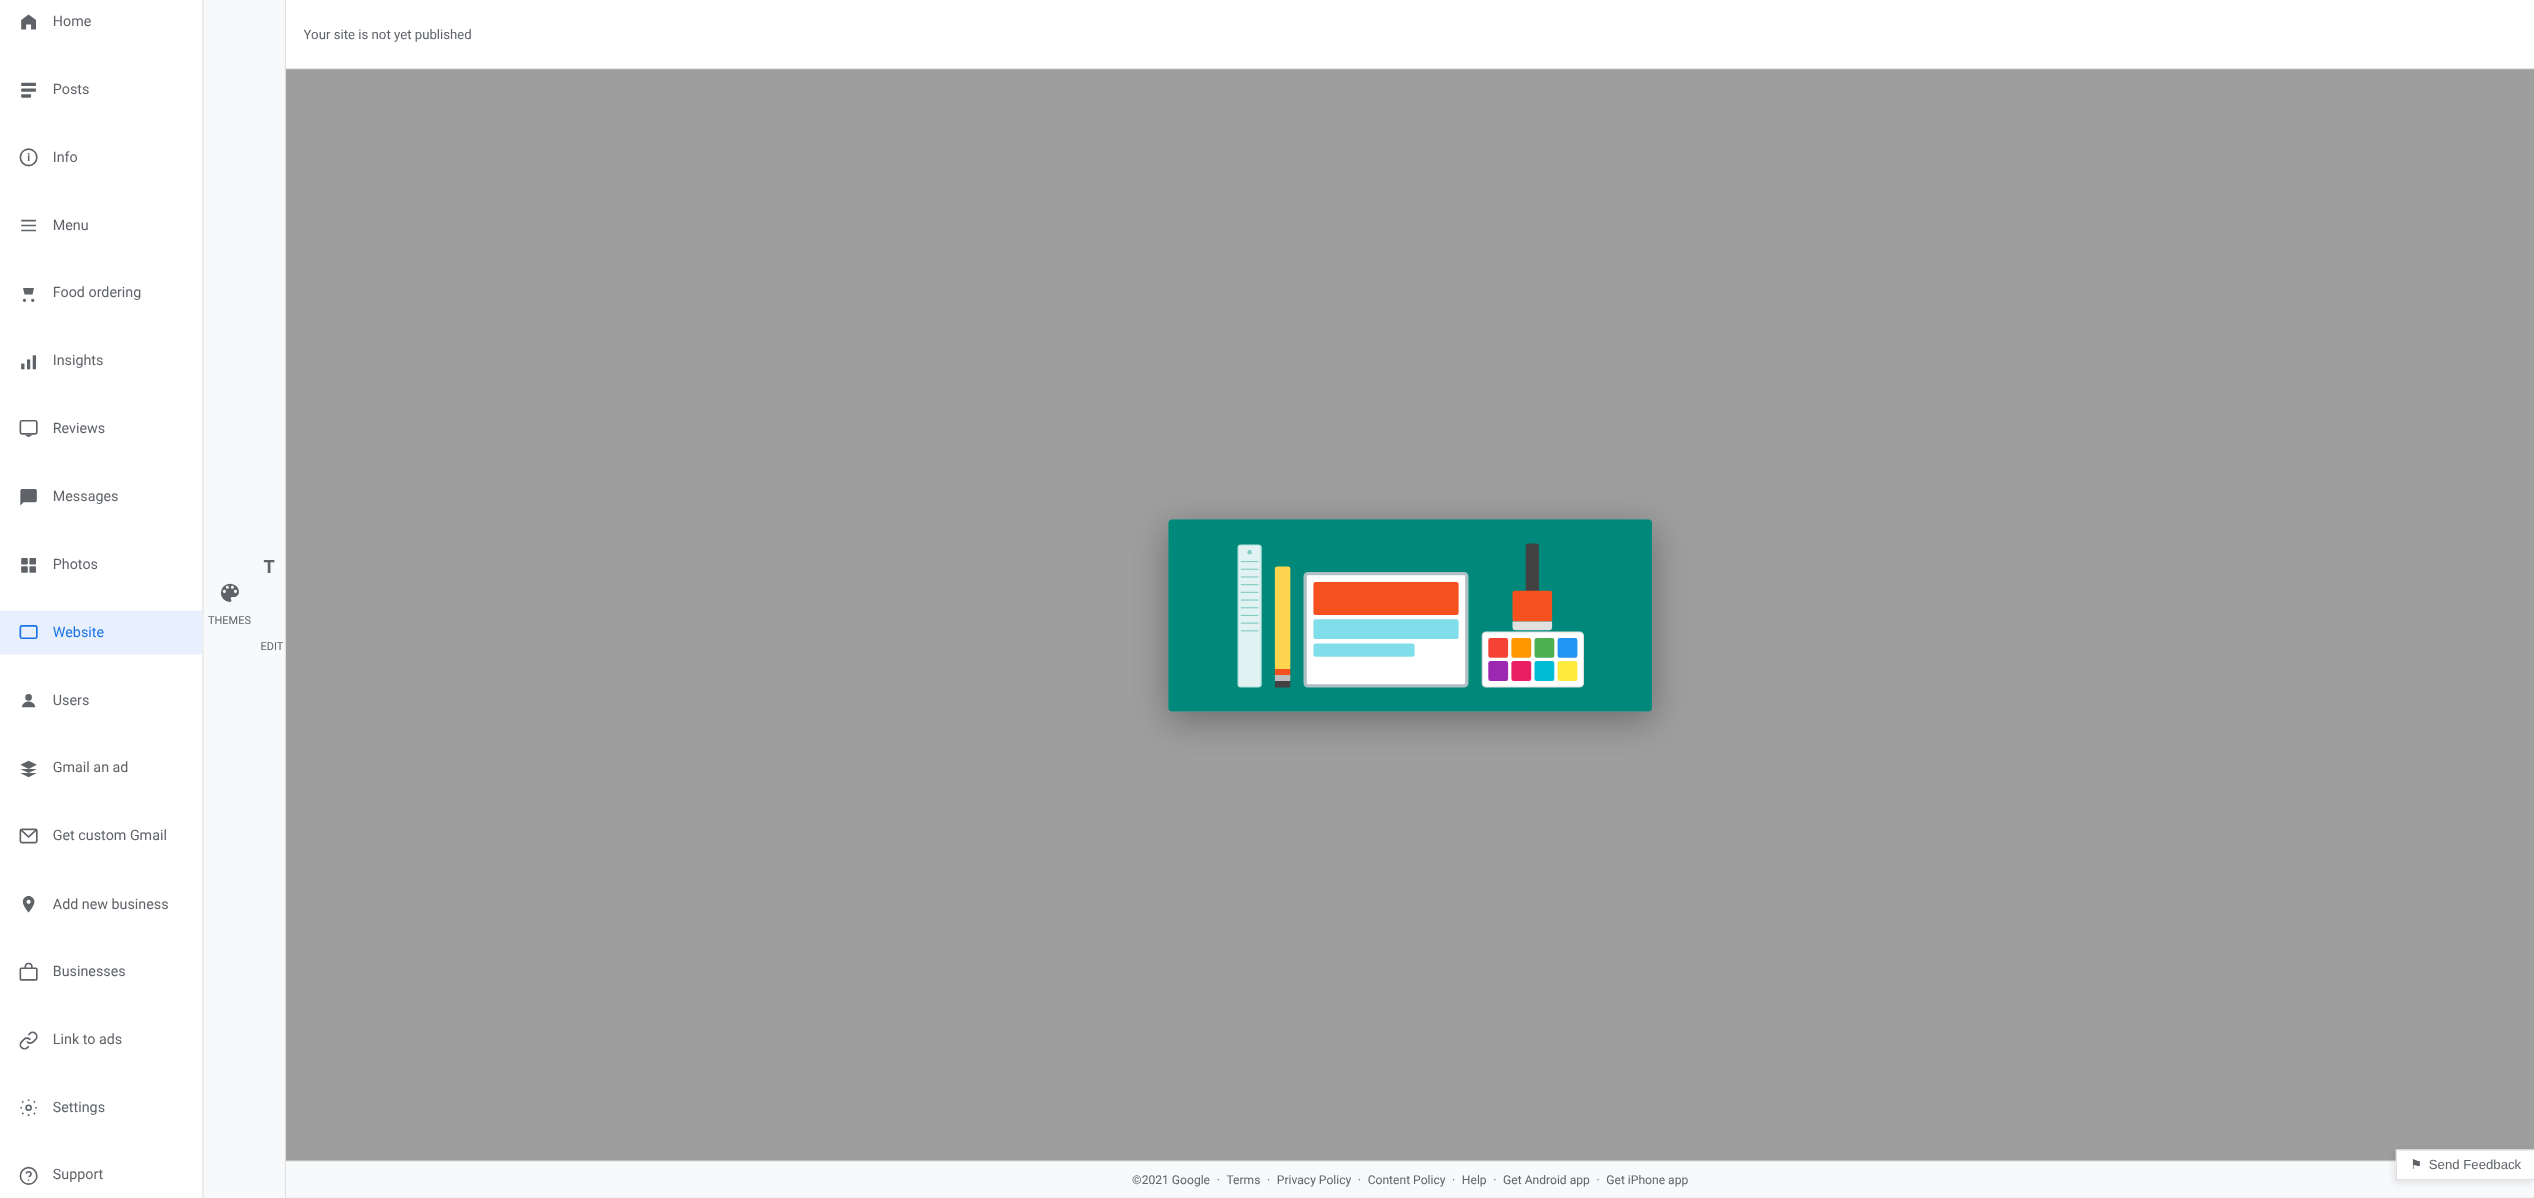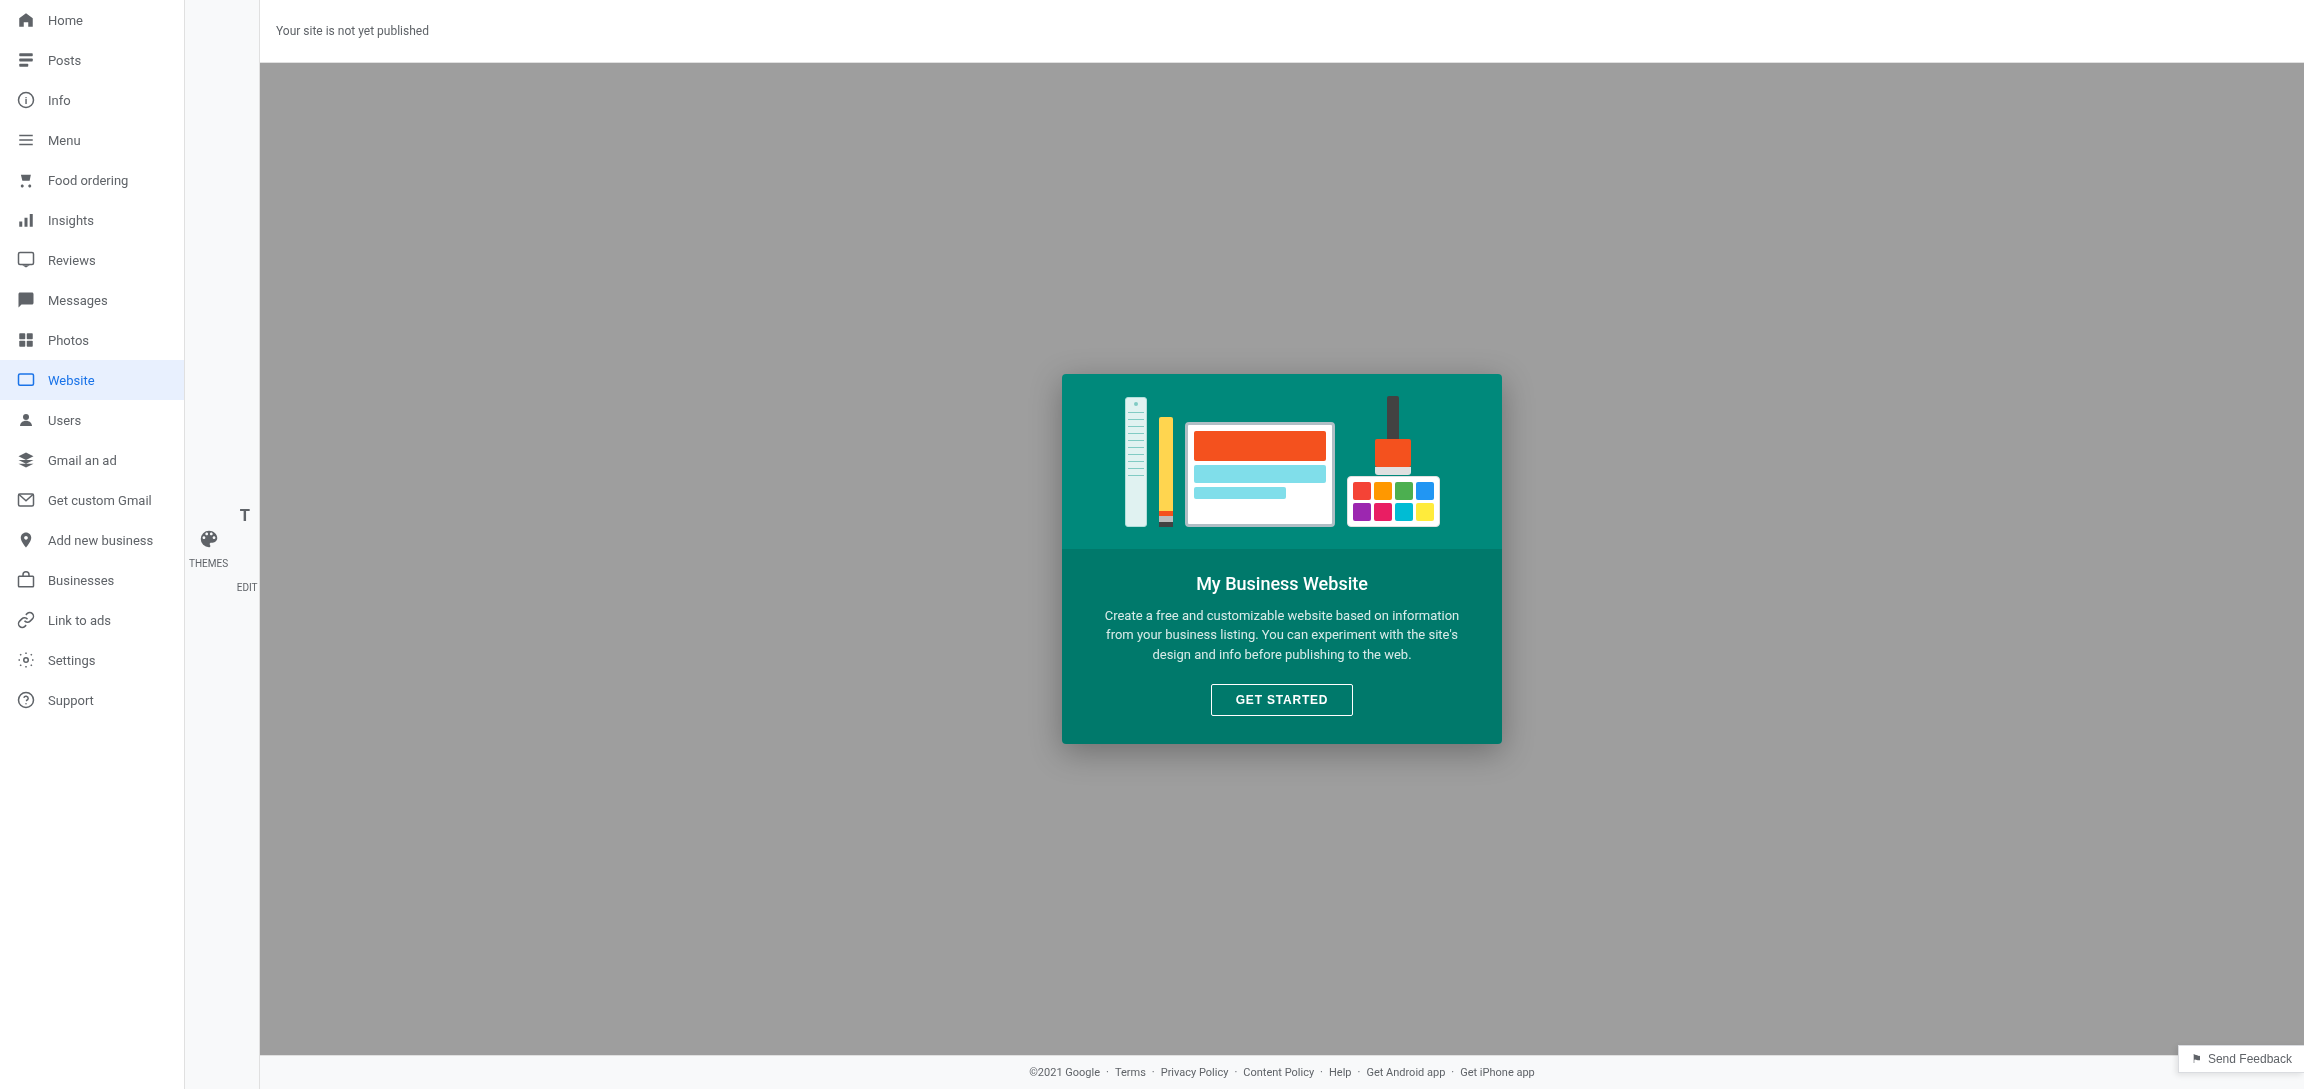--- a/index.html
+++ b/index.html
@@ -10,20 +10,21 @@
     
     .sidebar {
       width: 185px;
       background: #fff;
       border-right: 1px solid #e0e0e0;
       display: flex;
       flex-direction: column;
       overflow-y: auto;
       flex-shrink: 0;
       z-index: 2;
+      justify-content: space-between;
     }
 
     .sidebar-item {
       display: flex;
       align-items: center;
       padding: 10px 16px;
       cursor: pointer;
       color: #5f6368;
       font-size: 13px;
       min-height: 40px;
@@ -560,25 +561,20 @@
                   <div class="palette-color" style="background: rgb(76, 175, 80);"></div>
                   <div class="palette-color" style="background: rgb(33, 150, 243);"></div>
                   <div class="palette-color" style="background: rgb(156, 39, 176);"></div>
                   <div class="palette-color" style="background: rgb(233, 30, 99);"></div>
                   <div class="palette-color" style="background: rgb(0, 188, 212);"></div>
                   <div class="palette-color" style="background: rgb(255, 235, 59);"></div>
                 </div>
             </div>
           </div>
         </div>
-        <div class="modal-bottom">
-          <div class="modal-title">My Business Website</div>
-          <div class="modal-desc">Create a free and customizable website based on information from your business listing. You can experiment with the site's design and info before publishing to the web.</div>
-          <button class="get-started-btn">GET STARTED</button>
-        </div>
       </div>
     </div>
 
     <div class="footer" id="footer-container">
     <span>©2021 Google</span>
         <span class="footer-sep">·</span>
         <a class="footer-link">Terms</a>
         <span class="footer-sep">·</span>
         <a class="footer-link">Privacy Policy</a>
         <span class="footer-sep">·</span>

